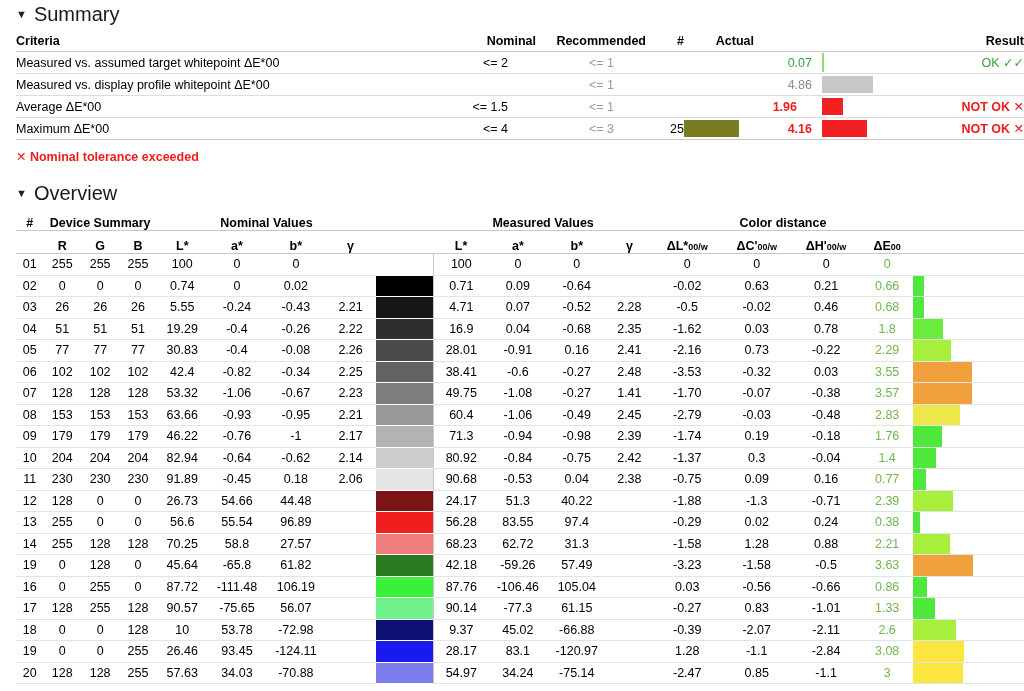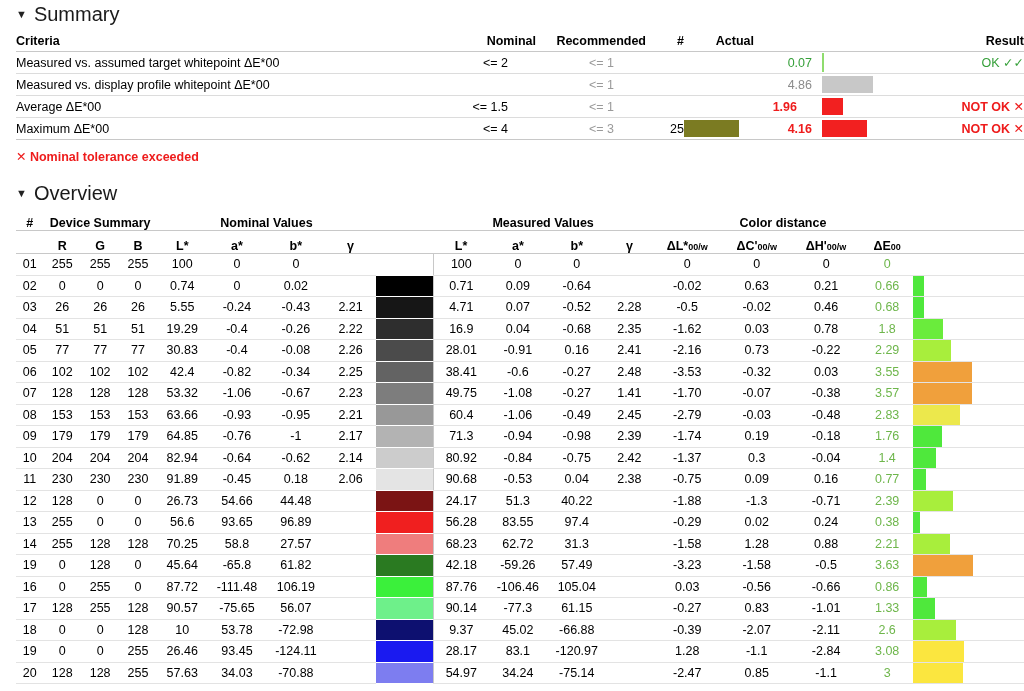--- a/index.html
+++ b/index.html
@@ -414,21 +414,21 @@
           <td class="de-cell">2.83</td>
           <td class="barcol">
             <div class="debar" style="width: 47px; background: rgb(236, 232, 76);"></div>
           </td>
         </tr>
         <tr>
           <td>09</td>
           <td>179</td>
           <td>179</td>
           <td>179</td>
-          <td>64.85</td>
+          <td>46.22</td>
           <td>-0.76</td>
           <td>-1</td>
           <td>2.17</td>
           <td class="swatch-cell">
             <span class="swatch" style="background: rgb(179, 179, 179);"></span>
           </td>
           <td class="sep">71.3</td>
           <td>-0.94</td>
           <td>-0.98</td>
           <td>2.39</td>
@@ -511,21 +511,21 @@
           <td class="barcol">
             <div class="debar" style="width: 40px; background: rgb(168, 238, 60);"></div>
           </td>
         </tr>
         <tr>
           <td>13</td>
           <td>255</td>
           <td>0</td>
           <td>0</td>
           <td>56.6</td>
-          <td>93.65</td>
+          <td>55.54</td>
           <td>96.89</td>
           <td></td>
           <td class="swatch-cell">
             <span class="swatch" style="background: rgb(240, 31, 31);"></span>
           </td>
           <td class="sep">56.28</td>
           <td>83.55</td>
           <td>97.4</td>
           <td></td>
           <td>-0.29</td>

